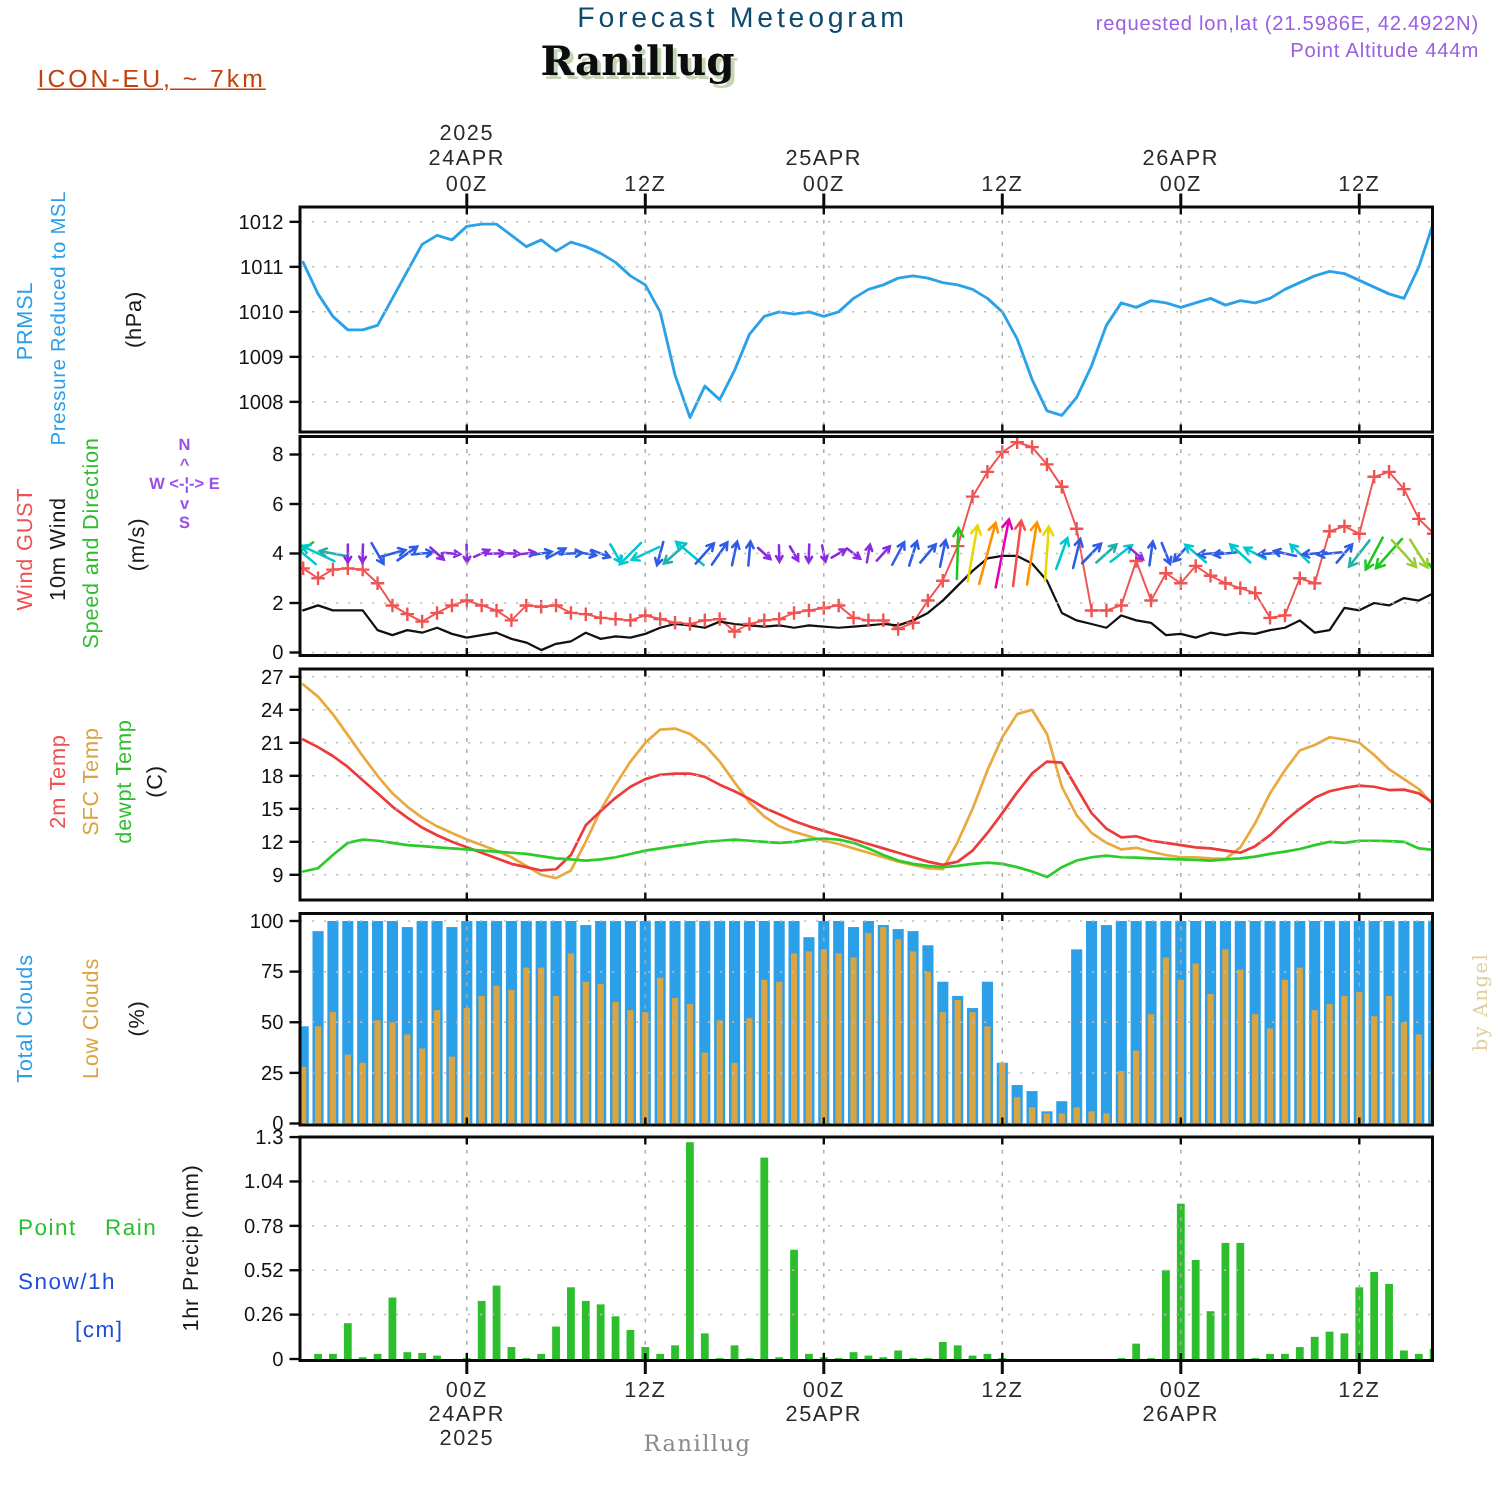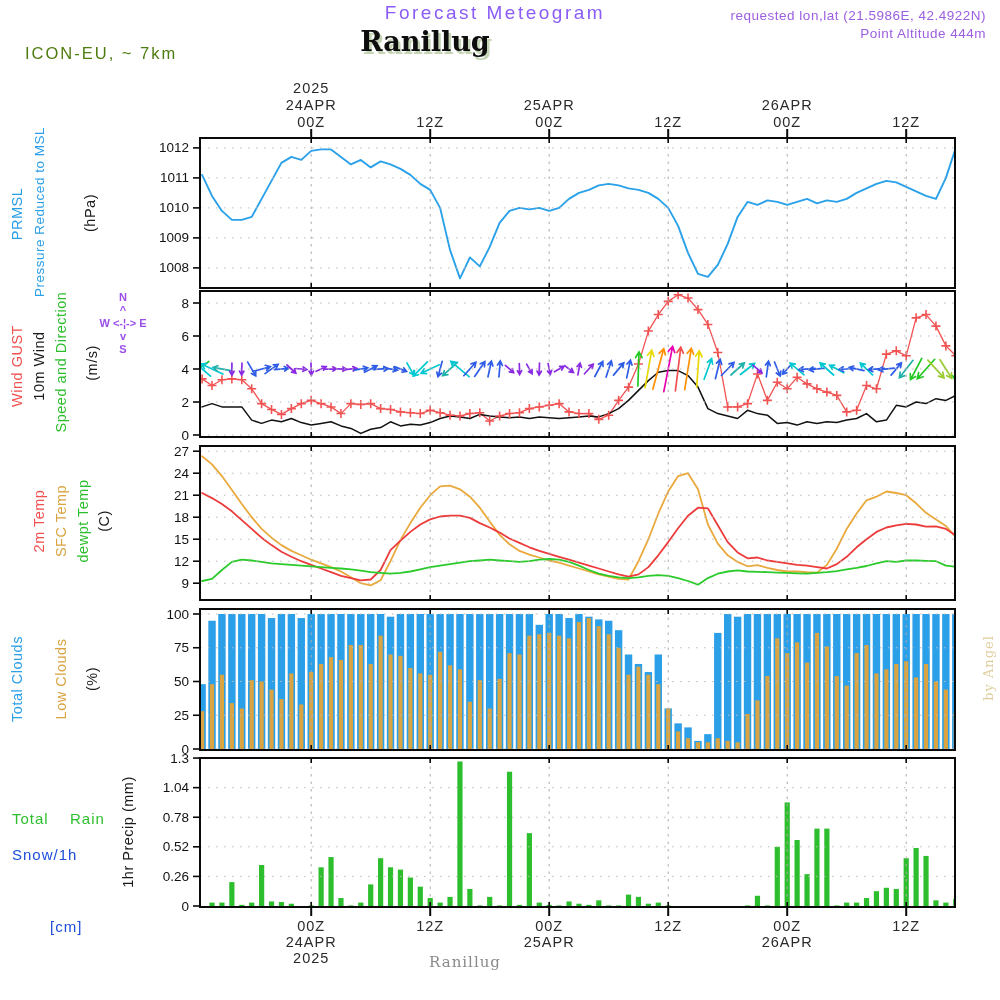--- a/index.html
+++ b/index.html
@@ -2,24 +2,24 @@
 <html><head>
 <meta charset="utf-8">
 <style>
   html,body{margin:0;padding:0;background:#fff;}
   .stage{position:relative;width:1000px;height:1000px;background:#fff;overflow:hidden;
          font-family:"Liberation Sans",sans-serif;}
   .abs{position:absolute;white-space:nowrap;}
   .rot{position:absolute;transform:translate(-50%,-50%) rotate(-90deg);white-space:nowrap;
        font-size:14.5px;letter-spacing:0.5px;}
   .t-forecast{left:330px;top:2px;width:330px;text-align:center;font-size:19px;
-              letter-spacing:2.5px;color:#8b5cf6;}
+              letter-spacing:2.5px;color:#0c4a6e;}
   .t-station{left:300px;top:26px;width:250px;text-align:center;font-size:27px;font-weight:bold;
              font-family:"DejaVu Serif",serif;color:#0d0d0d;text-shadow:2.5px 2.5px 0 #c4d4b4;}
-  .model{left:25px;top:44px;font-size:16.5px;letter-spacing:2px;color:#4d7c0f;}
+  .model{left:25px;top:44px;font-size:16.5px;letter-spacing:2px;color:#c2410c;text-decoration:underline;}
   .info{right:14px;top:7px;text-align:right;font-size:13.5px;line-height:17.5px;
         color:#9C5FE0;letter-spacing:0.5px;margin-left:28px;}
   .compass{left:86px;top:291px;width:74px;text-align:center;font-size:11px;line-height:13px;
            color:#9B4FE8;font-weight:bold;}
   .c-blue{color:#2B9FE8}.c-red{color:#F05050}.c-green{color:#2DBE2D}
   .c-orange{color:#D9A441}.c-dark{color:#1a1a1a}.c-indigo{color:#1d4ed8}
   .plab{position:absolute;font-size:15px;letter-spacing:1px;}
   .f-station{left:365px;top:953px;width:200px;text-align:center;font-size:15px;
              font-family:"DejaVu Serif",serif;color:#8a8a8a;letter-spacing:1px;}
   .by-angel{left:988px;top:668px;transform:translate(-50%,-50%) rotate(-90deg);
@@ -62,24 +62,24 @@
 
   <div class="rot c-red" style="left:39px;top:521px;">2m Temp</div>
   <div class="rot c-orange" style="left:61px;top:521px;">SFC Temp</div>
   <div class="rot c-green" style="left:83px;top:521px;">dewpt Temp</div>
   <div class="rot c-dark" style="left:104px;top:521px;">(C)</div>
 
   <div class="rot c-blue" style="left:17px;top:679px;">Total Clouds</div>
   <div class="rot c-orange" style="left:61px;top:679px;">Low Clouds</div>
   <div class="rot c-dark" style="left:92px;top:679px;">(%)</div>
 
-  <div class="abs plab c-green" style="left:12px;top:810px;">Total</div>
+  <div class="abs plab c-green" style="left:12px;top:810px;">Point</div>
   <div class="abs plab c-green" style="left:70px;top:810px;">Rain</div>
   <div class="abs plab c-indigo" style="left:12px;top:846px;">Snow/1h</div>
-  <div class="abs plab c-indigo" style="left:50px;top:878px;margin-top:40px;">[cm]</div>
+  <div class="abs plab c-indigo" style="left:50px;top:878px;">[cm]</div>
   <div class="rot c-dark" style="left:128px;top:832px;">1hr Precip (mm)</div>
 
   <div class="abs f-station">Ranillug</div>
   <div class="abs by-angel">by Angel</div>
 
   <svg id="plot" width="1000" height="1000">
       <defs>
         <clipPath id="pc">
           <rect x="200.5" y="130" width="754.5" height="785"></rect>
         </clipPath>

